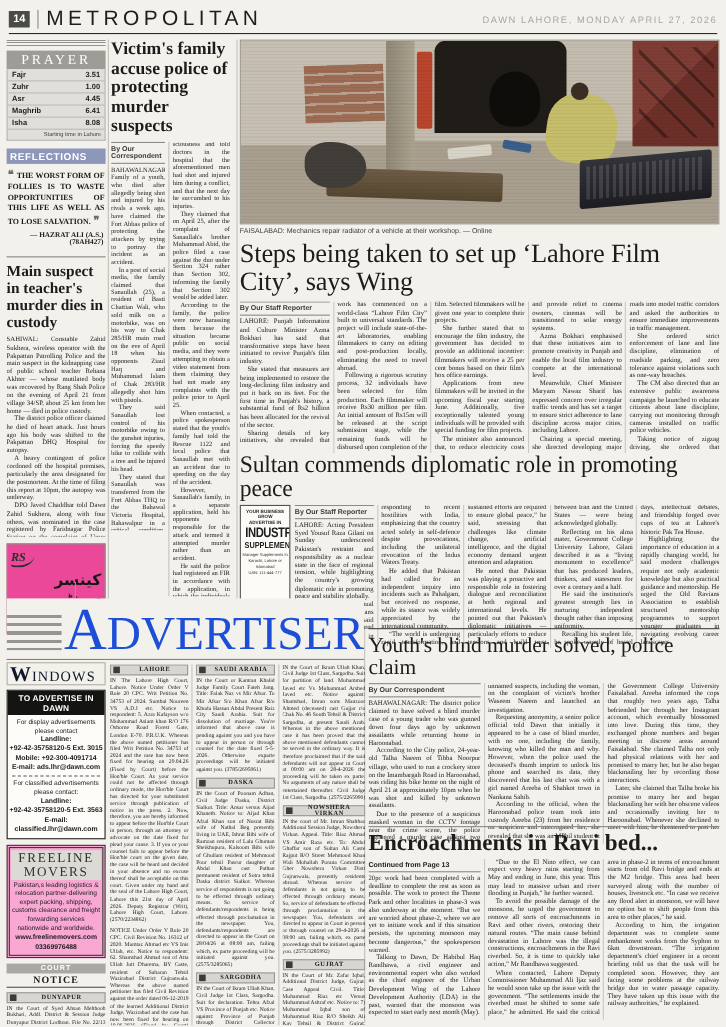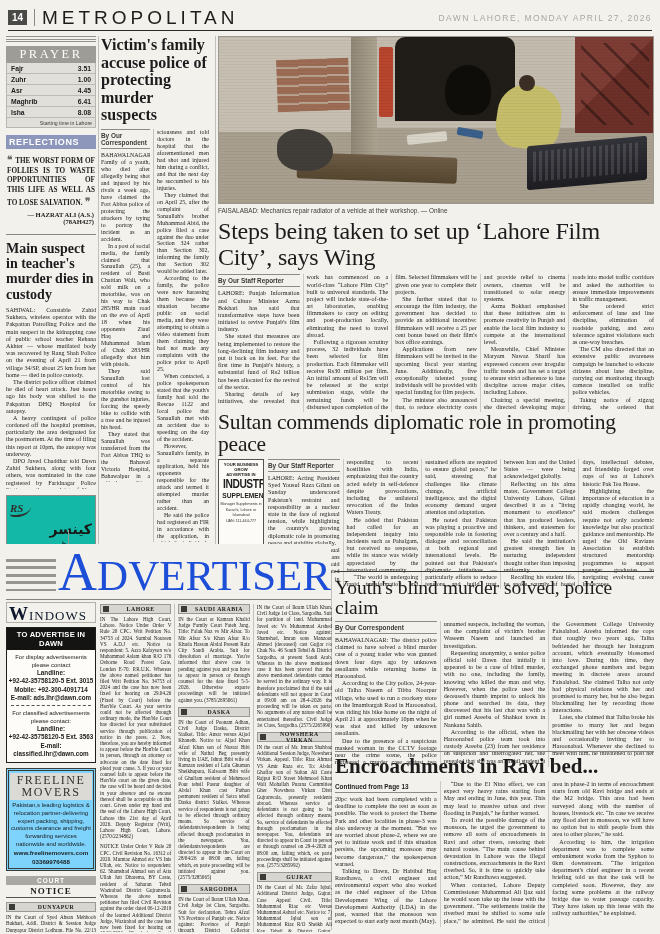--- a/index.html
+++ b/index.html
@@ -23,21 +23,21 @@
 .refl-q{font:bold 7.2px/1.32 "Liberation Serif",serif;text-align:justify;margin:4px 1px 2px}
 .refl-q::before{content:"❝ ";color:#6b6b68;font-size:10px}
 .refl-q::after{content:" ❞";color:#6b6b68;font-size:10px}
 .refl-a,.refl-r{font:bold 6.6px "Liberation Serif",serif;text-align:right;margin-right:2px}
 .sus-hl{font:bold 14px/1.1 "Liberation Serif",serif;margin:9px 0 5px;border-top:1px solid #8a8884;padding-top:6px}
 .body-xs{font:6.1px/1.18 "Liberation Serif",serif;text-align:justify}
 .body-xs p,.body-s p{margin:0;text-indent:7px}
 .body-xs p:first-child,.body-s p:first-child{text-indent:0}
 .sus-body{height:182px;overflow:hidden}
 
-.rs-ad{margin-top:6px;border:1px solid #8f8d88;background:#14b8a6;height:82px;padding:2px 3px;position:relative;overflow:hidden}
+.rs-ad{margin-top:6px;border:1px solid #8f8d88;background:#ec4899;height:82px;padding:2px 3px;position:relative;overflow:hidden}
 .rs-logo{font:italic bold 11px "Liberation Serif",serif;color:#2e2e2c;border-bottom:2px solid #2e2e2c;border-radius:0 0 70% 20%;display:inline-block;padding:0 8px 1px 0}
 .rs-urdu{font:bold 14px/1.2 "DejaVu Sans",sans-serif;text-align:right;direction:rtl;margin-top:4px;color:#171715}
 .rs-urdu2{font:7px "DejaVu Sans",sans-serif;text-align:right;direction:rtl;color:#33332f}
 .rs-foot{position:absolute;left:3px;bottom:2px;font:bold 5.6px "Liberation Sans",sans-serif}
 .rs-phone{font:bold 7.5px "Liberation Sans",sans-serif;letter-spacing:.5px}
 .rs-div{position:absolute;right:26px;top:34px;bottom:12px;width:1px;background:#9a9894}
 
 .adv-banner{position:absolute;left:6px;top:544px;width:325px;height:56px;border-bottom:1px solid #85837e;display:flex;align-items:flex-end;background:#f3f1ec;overflow:hidden}
 .sp-lines{width:54px;height:32px;margin:0 2px 8px 0;background:repeating-linear-gradient(180deg,#97958f 0 3px,transparent 3px 7.5px)}
 .adv-word{font:400 43px/1 "Liberation Serif",serif;color:#1d4ed8;letter-spacing:0;white-space:nowrap}
@@ -45,21 +45,21 @@
 
 .rail2{position:absolute;left:6px;top:602px;width:90px}
 .win-logo{border:1px solid #b3b0a8;color:#0f172a;font:400 13px "Liberation Serif",serif;letter-spacing:1px;height:21px;overflow:hidden;padding-left:2px}
 .win-logo::first-letter{font-size:19px;font-weight:bold}
 .ad-box{margin-top:4px;border:1.5px solid #1e1e1c;background:#fdfcf8;text-align:center}
 .ad-box-title{background:#141412;color:#fff;font:bold 7.6px "Liberation Sans",sans-serif;padding:2px 0;letter-spacing:.2px}
 .ad-line{font:6px/1.35 "Liberation Sans",sans-serif}
 .ad-line.b{font-weight:bold;font-size:6.3px}
 .ad-box .inner{padding:2.5px 1px 3px}
 .ad-split{border-top:1px dashed #555;margin:2.5px 3px}
-.freeline{margin-top:5px;border:3px double #3a3a37;background:#7dd3fc;text-align:center;padding:2px 1px}
+.freeline{margin-top:5px;border:3px double #3a3a37;background:#f9a8d4;text-align:center;padding:2px 1px}
 .fl-title{font:400 12px/1.05 "Liberation Serif",serif;letter-spacing:1.5px;color:#32322e;background:#dcdad4;padding:1px 0}
 .fl-body{font:6px/1.3 "Liberation Sans",sans-serif;margin-top:2px}
 .fl-url,.fl-phone{font:bold 6.2px/1.4 "Liberation Sans",sans-serif}
 .court-bar{margin-top:5px;background:#a9a8a3;color:#fff;font:bold 6.5px "Liberation Sans",sans-serif;text-align:center;padding:1px 0;letter-spacing:1px}
 .notice-bar{font:bold 9px "Liberation Serif",serif;text-align:center;border-bottom:1px solid #55534f;padding:1px 0;letter-spacing:1px}
 .cl-h{display:flex;align-items:center;background:#d8d6d0;border:1px solid #9b9994;height:10px;margin:4px 0 2px}
 .cl-h .ic{width:6px;height:6px;background:#3b3b38;margin:0 2px;flex:none}
 .cl-h .t{flex:1;text-align:center;font:bold 5.8px "Liberation Serif",serif;letter-spacing:.5px}
 .cl-b{font:5.1px/1.22 "Liberation Serif",serif;text-align:justify}
 .dun-body{height:84px;overflow:hidden}

